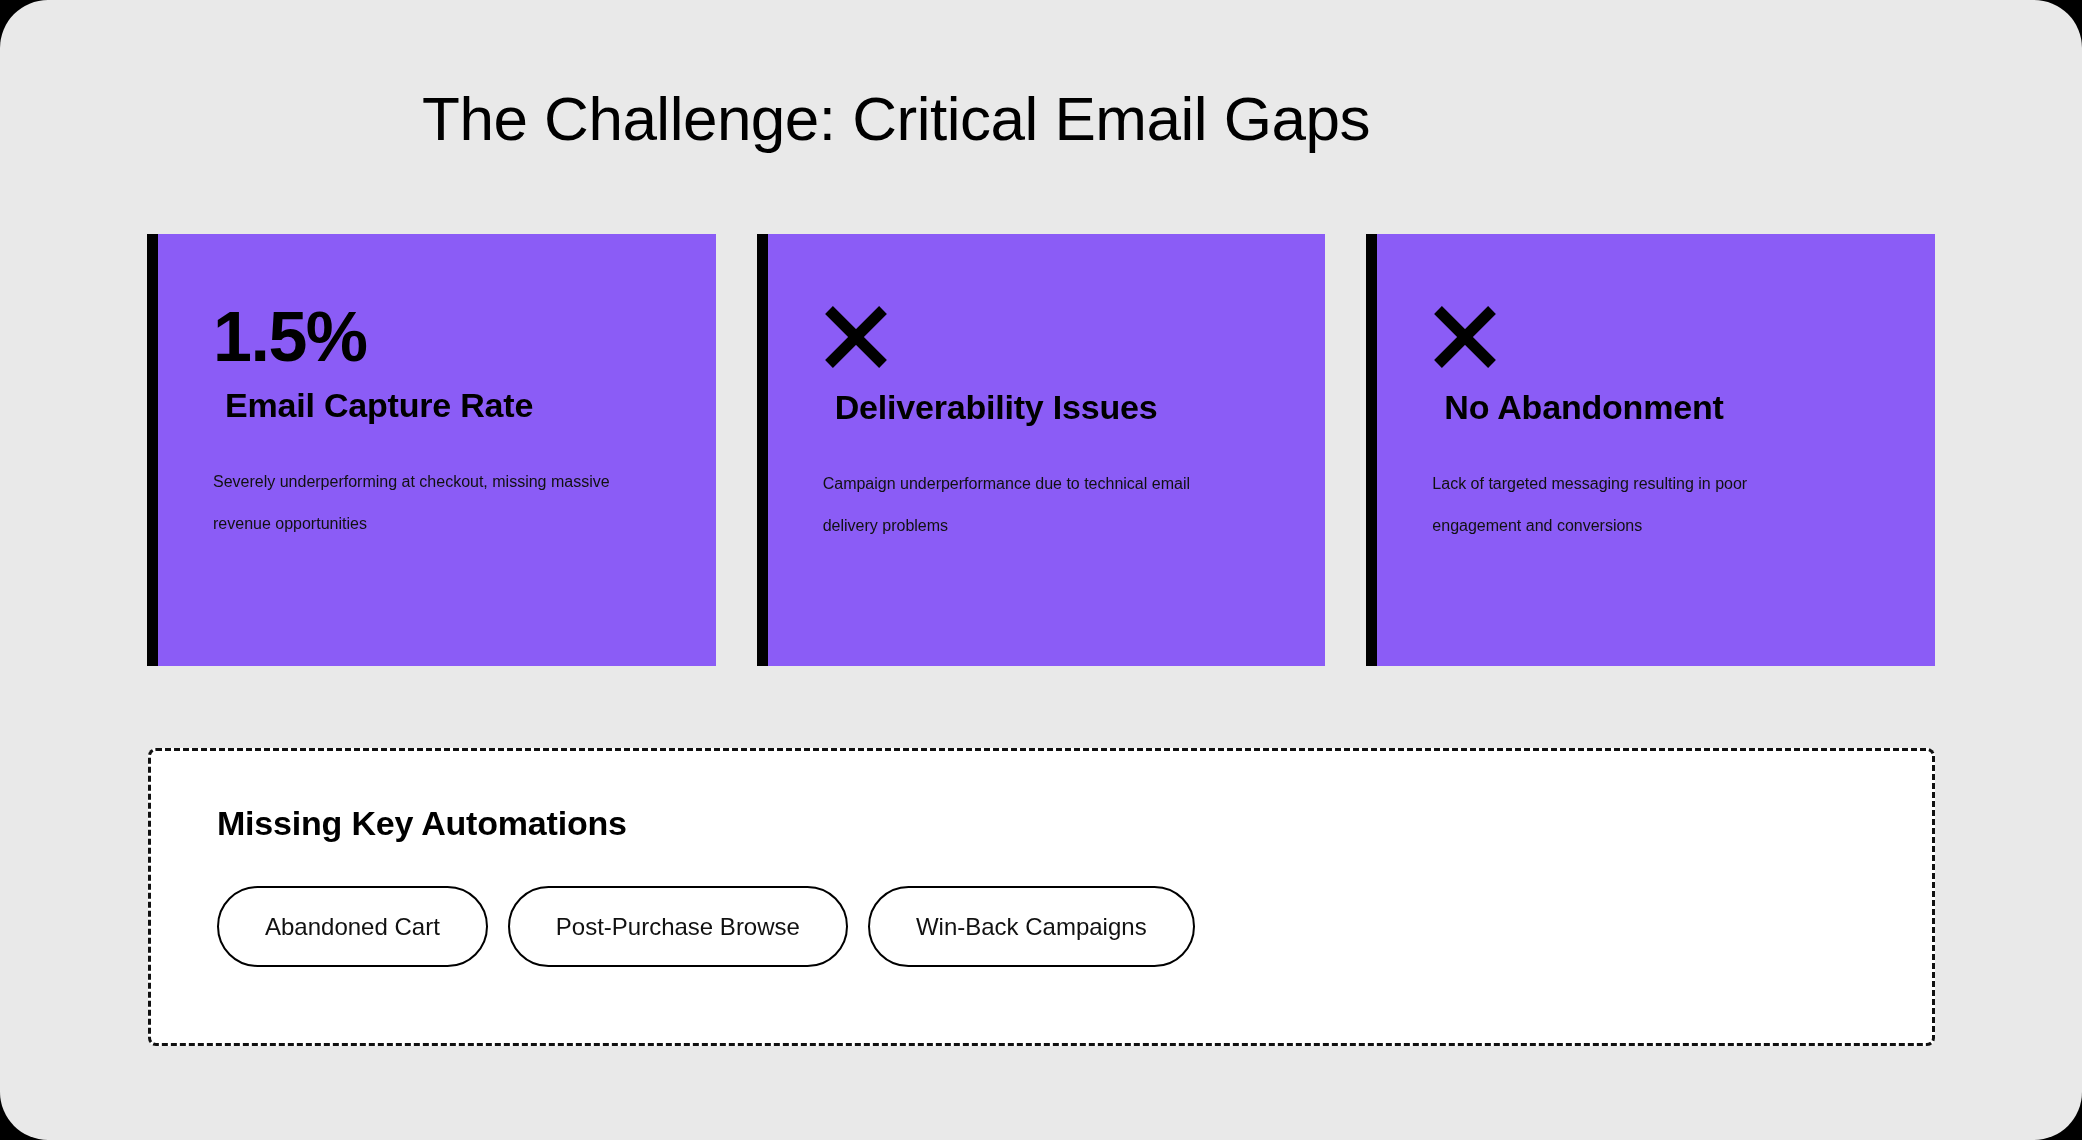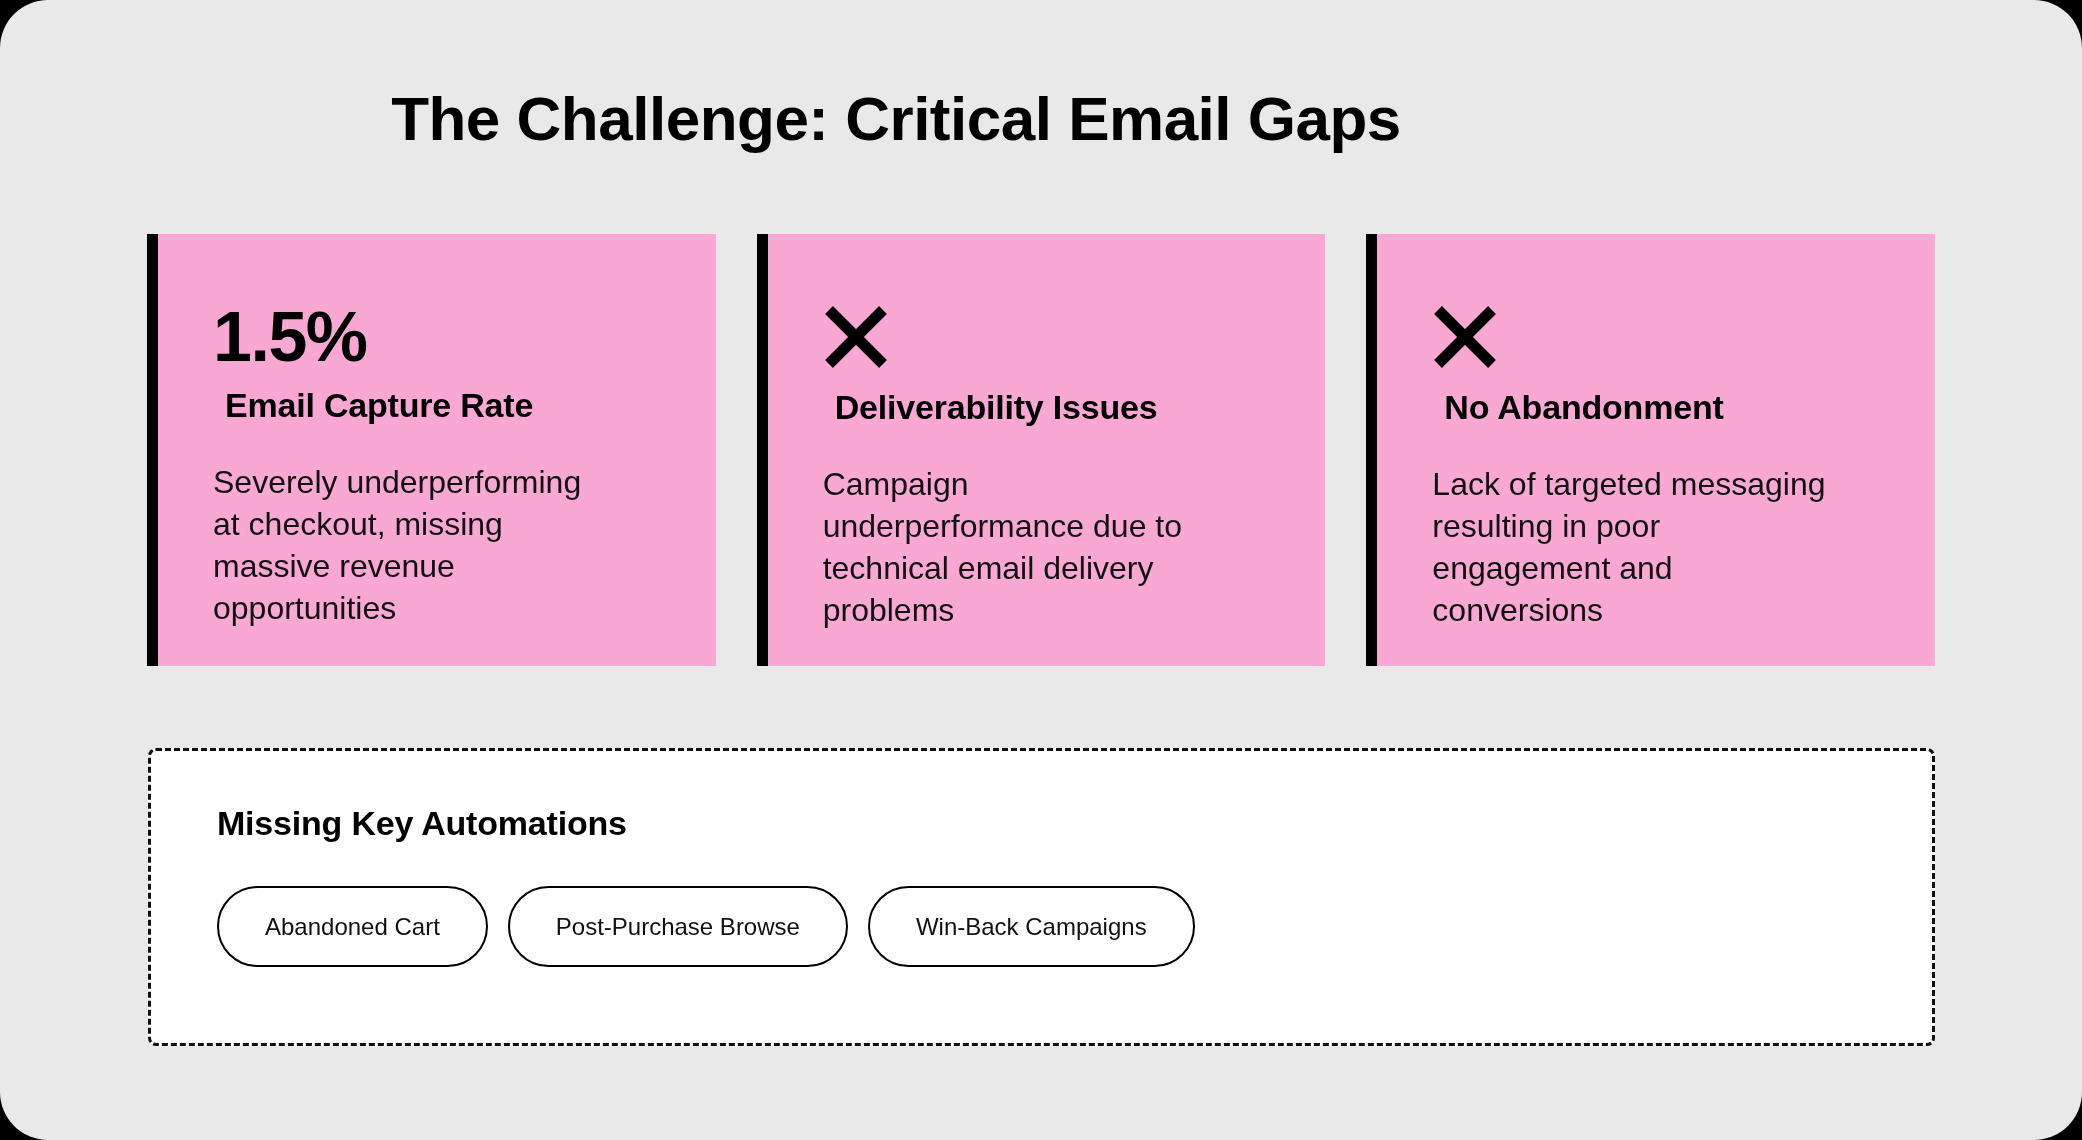--- a/index.html
+++ b/index.html
@@ -27,21 +27,21 @@
   }
 
   
   .deck-title {
     position: absolute;
     left: 0;
     top: 76px;
     width: 1792px;
     text-align: center;
     font-size: 62px;
-    font-weight: 700;
+    font-weight: 400;
     letter-spacing: -0.5px;
     color: #000000;
     line-height: 1.12;
     white-space: nowrap;
     margin-top: 8px;
   }
 
   
   .cards-row {
     position: absolute;
@@ -49,21 +49,21 @@
     top: 234px;
     width: 1788px;
     height: 432px;
     display: flex;
     gap: 41px;
   }
 
   .gap-card {
     position: relative;
     flex: 1 1 0;
-    background: #f9a8d4;
+    background: #8b5cf6;
     border-left: 11px solid #000000;
     box-sizing: border-box;
     padding: 68px 46px 0 55px;
     overflow: hidden;
   }
 
   .card-metric {
     font-size: 70px;
     font-weight: 700;
     letter-spacing: -1.5px;
@@ -87,21 +87,21 @@
   .card-heading {
     font-size: 34px;
     font-weight: 700;
     letter-spacing: -0.2px;
     color: #000000;
     line-height: 1.15;
     margin: 0 0 36px 12px;
   }
 
   .card-body {
-    font-size: 32px;
+    font-size: 16px;
     font-weight: 400;
     color: #111111;
     line-height: 42px;
     margin: 0;
     max-width: 400px;
   }
 
   
   .automations-panel {
     position: absolute;

